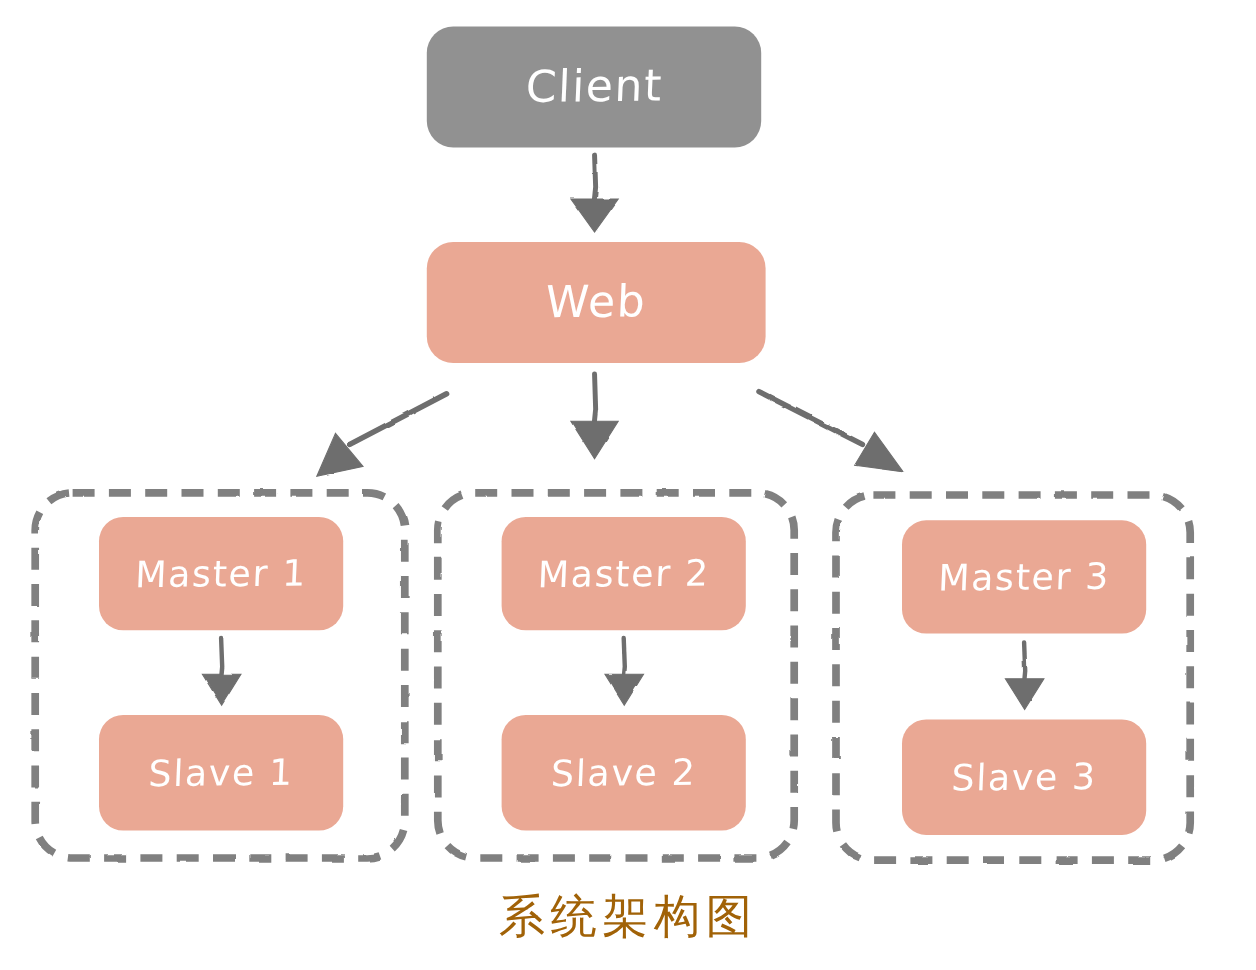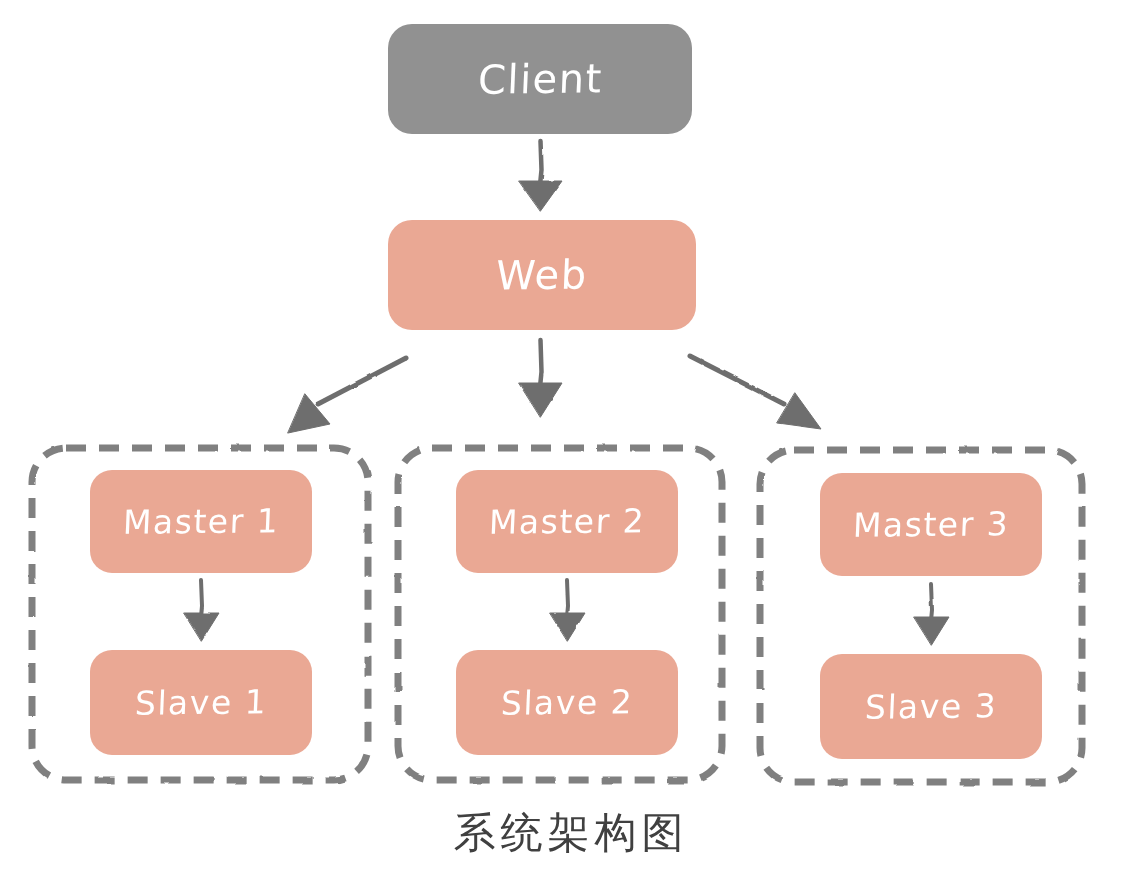--- a/index.html
+++ b/index.html
@@ -103,21 +103,21 @@
   .group-2 { left: 394px; top: 444px; width: 332px; height: 340px; }
   .group-3 { left: 756px; top: 446px; width: 330px; height: 340px; }
 
   
   .caption {
     position: absolute;
     left: 0;
     top: 805px;
     width: 1142px;
     text-align: center;
-    color: #404040;
+    color: #a16207;
     font-size: 42px;
     font-family: "DejaVu Sans", sans-serif;
     letter-spacing: 5px;
     z-index: 2;
   }
 </style>
 </head>
 <body>
 
 <div id="canvas">

